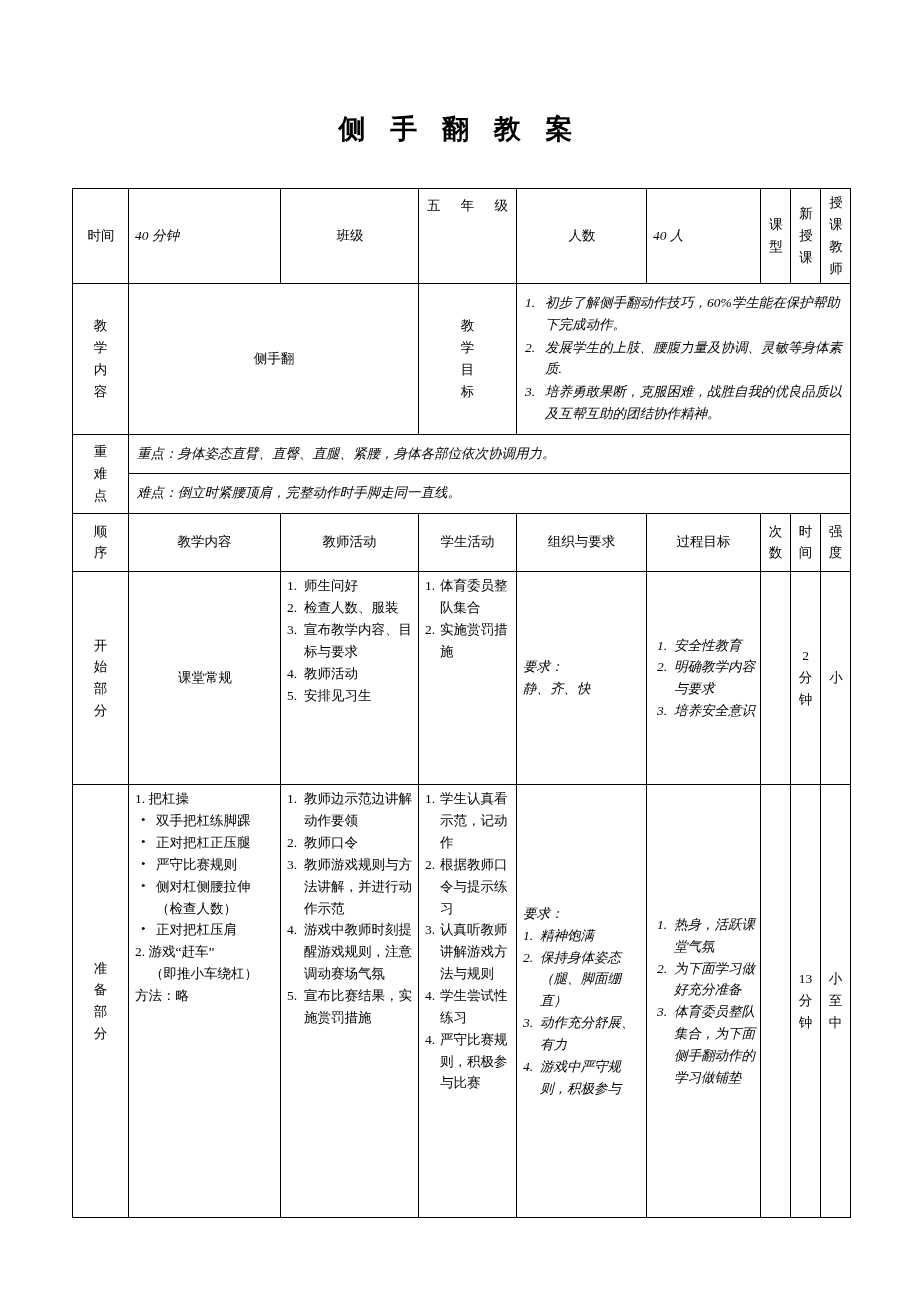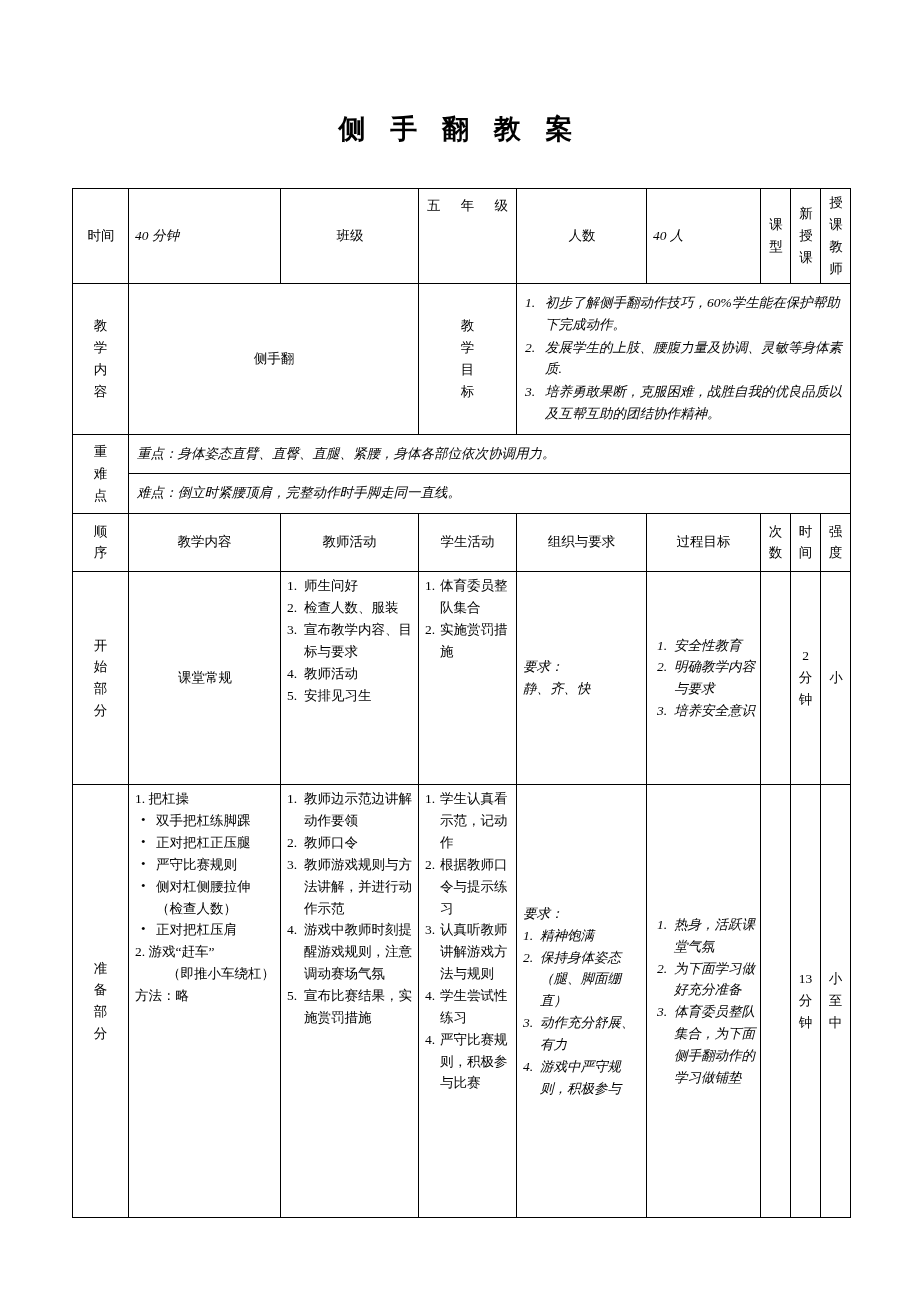--- a/index.html
+++ b/index.html
@@ -102,21 +102,21 @@
   }
   ul.bl > li::before {
     content: "\2022";
     position: absolute;
     left: 6px;
     top: -1px;
     font-size: 13px;
   }
 
   .plain-line { line-height: 1.62; }
-  .indent-line { padding-left: 15px; line-height: 1.62; text-align: right; }
+  .indent-line { padding-left: 15px; line-height: 1.62; }
 
   .obj-list li { margin-bottom: 0; }
 
   .goal-cell { padding: 8px 6px 8px 8px !important; }
   .goal-cell ol.nl > li { padding-left: 20px; margin-bottom: 1px; }
 
   .kd-row td { padding: 6px 8px !important; }
 </style>
 </head>
 <body>

